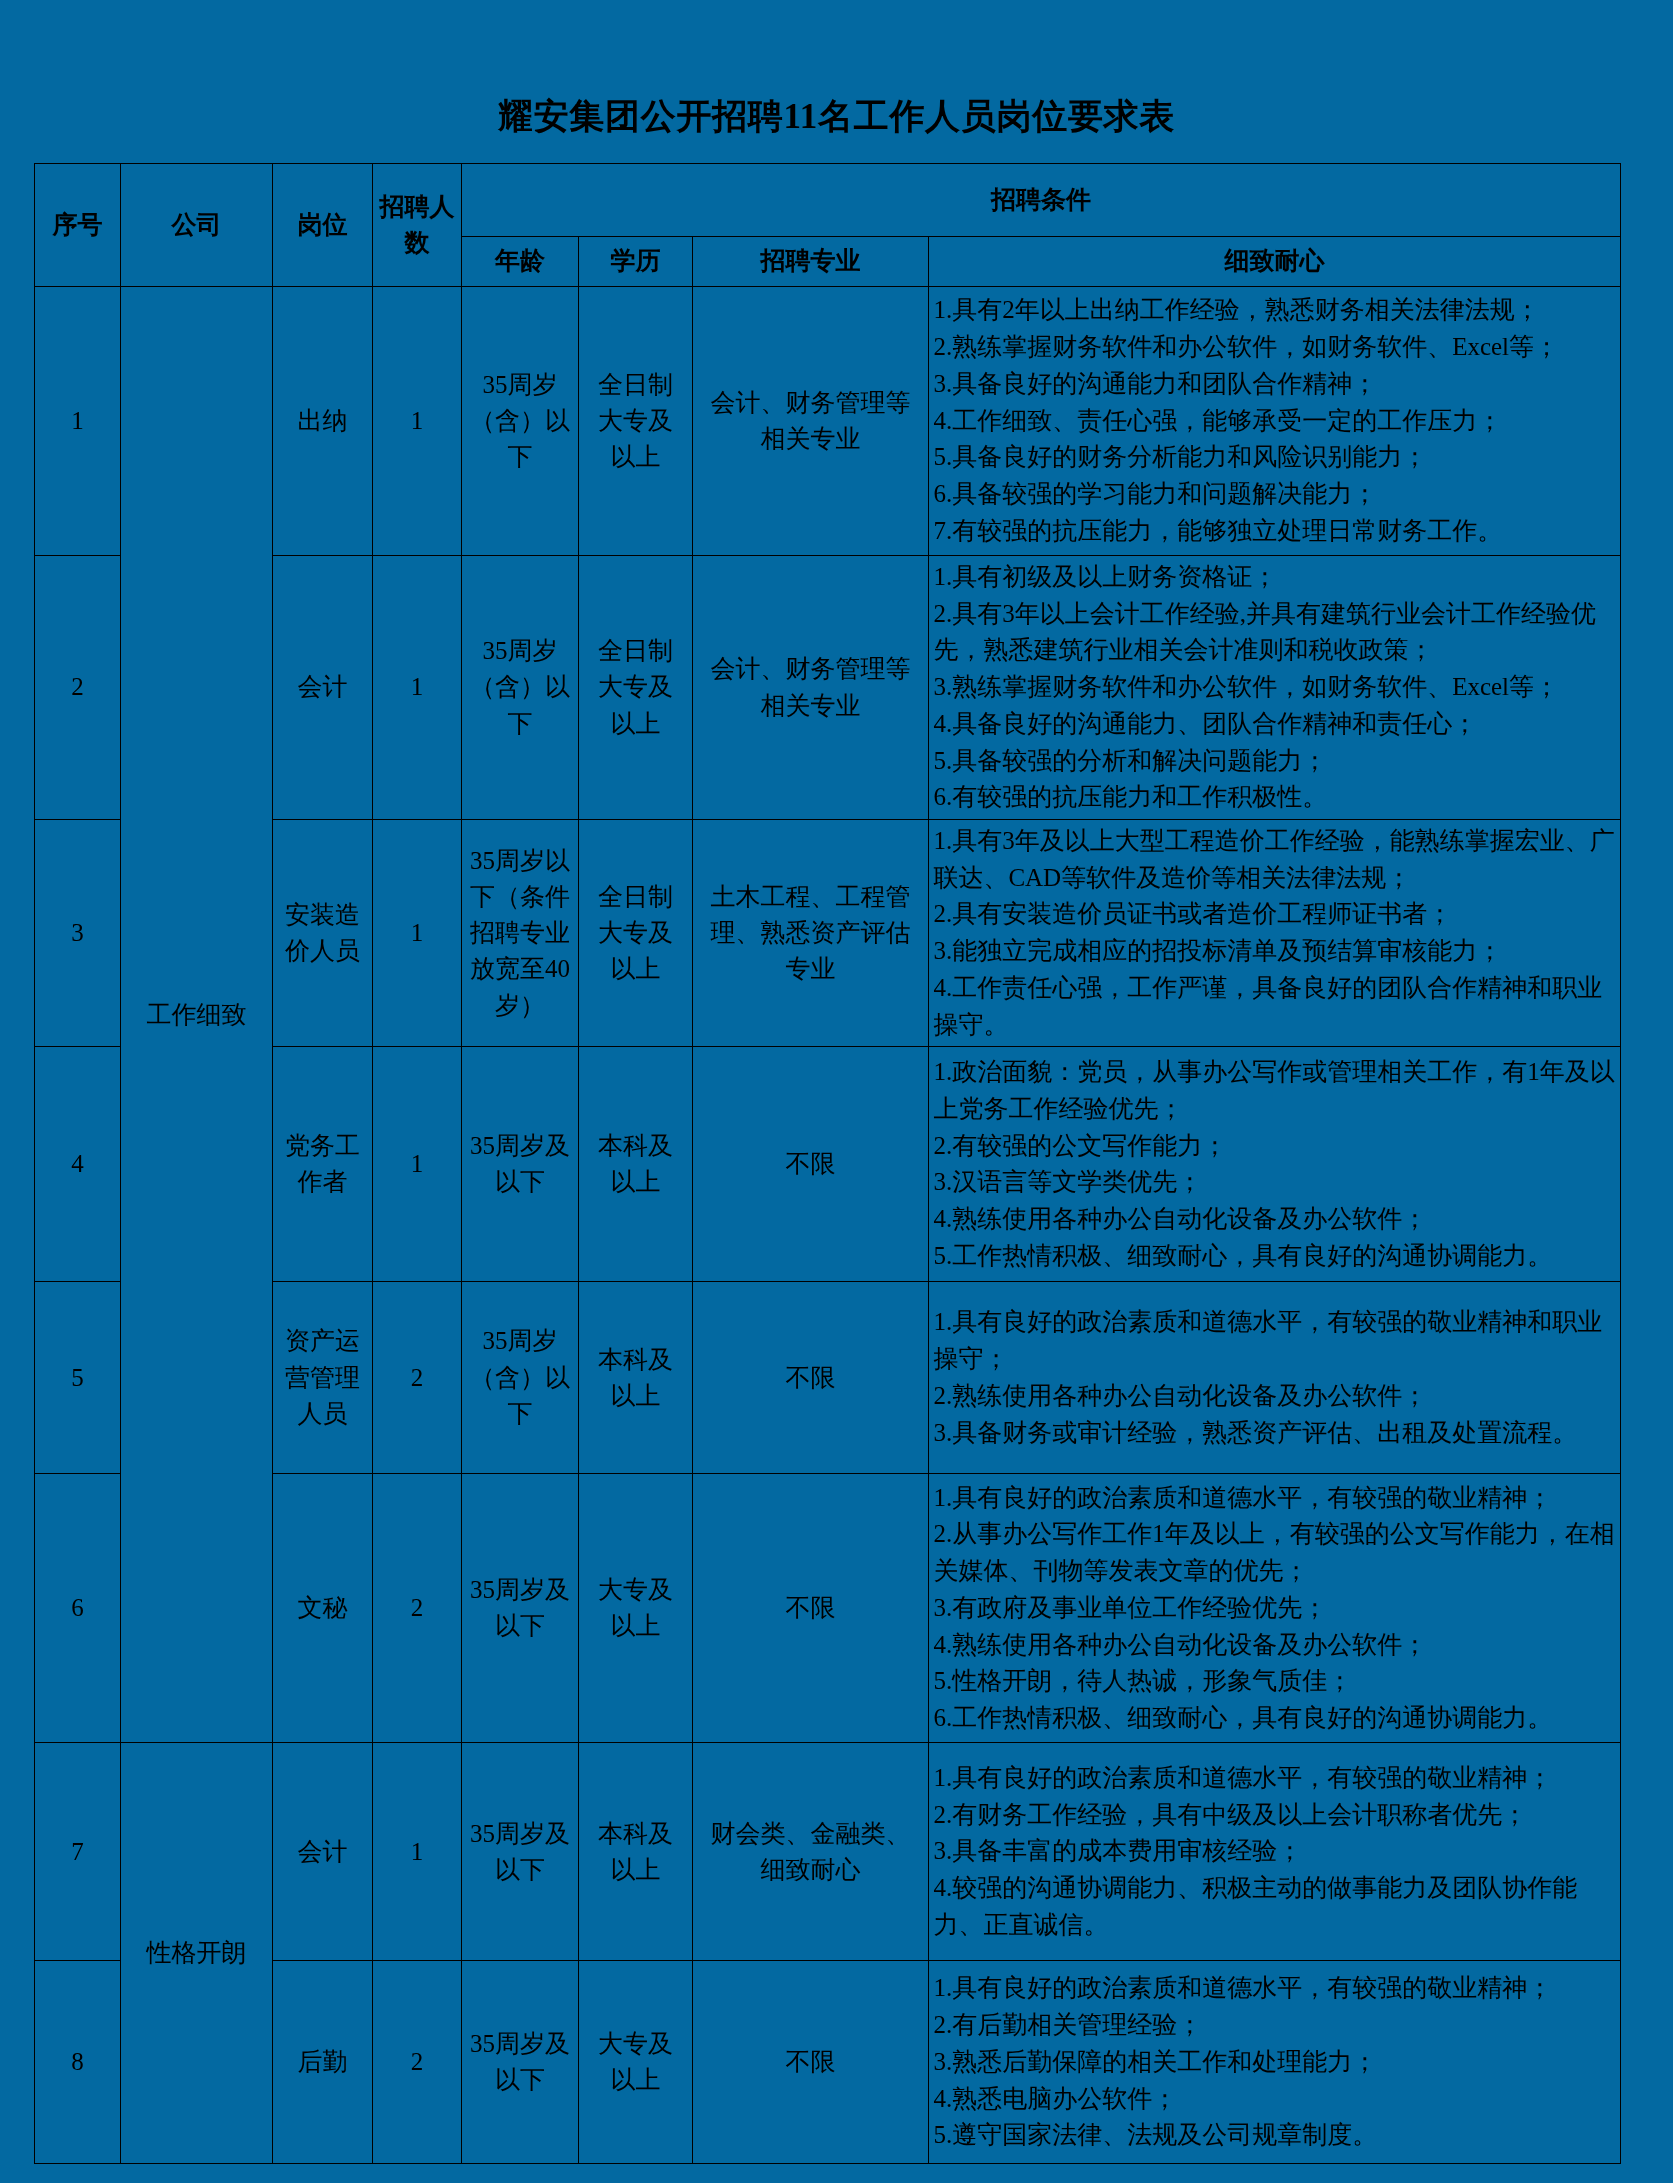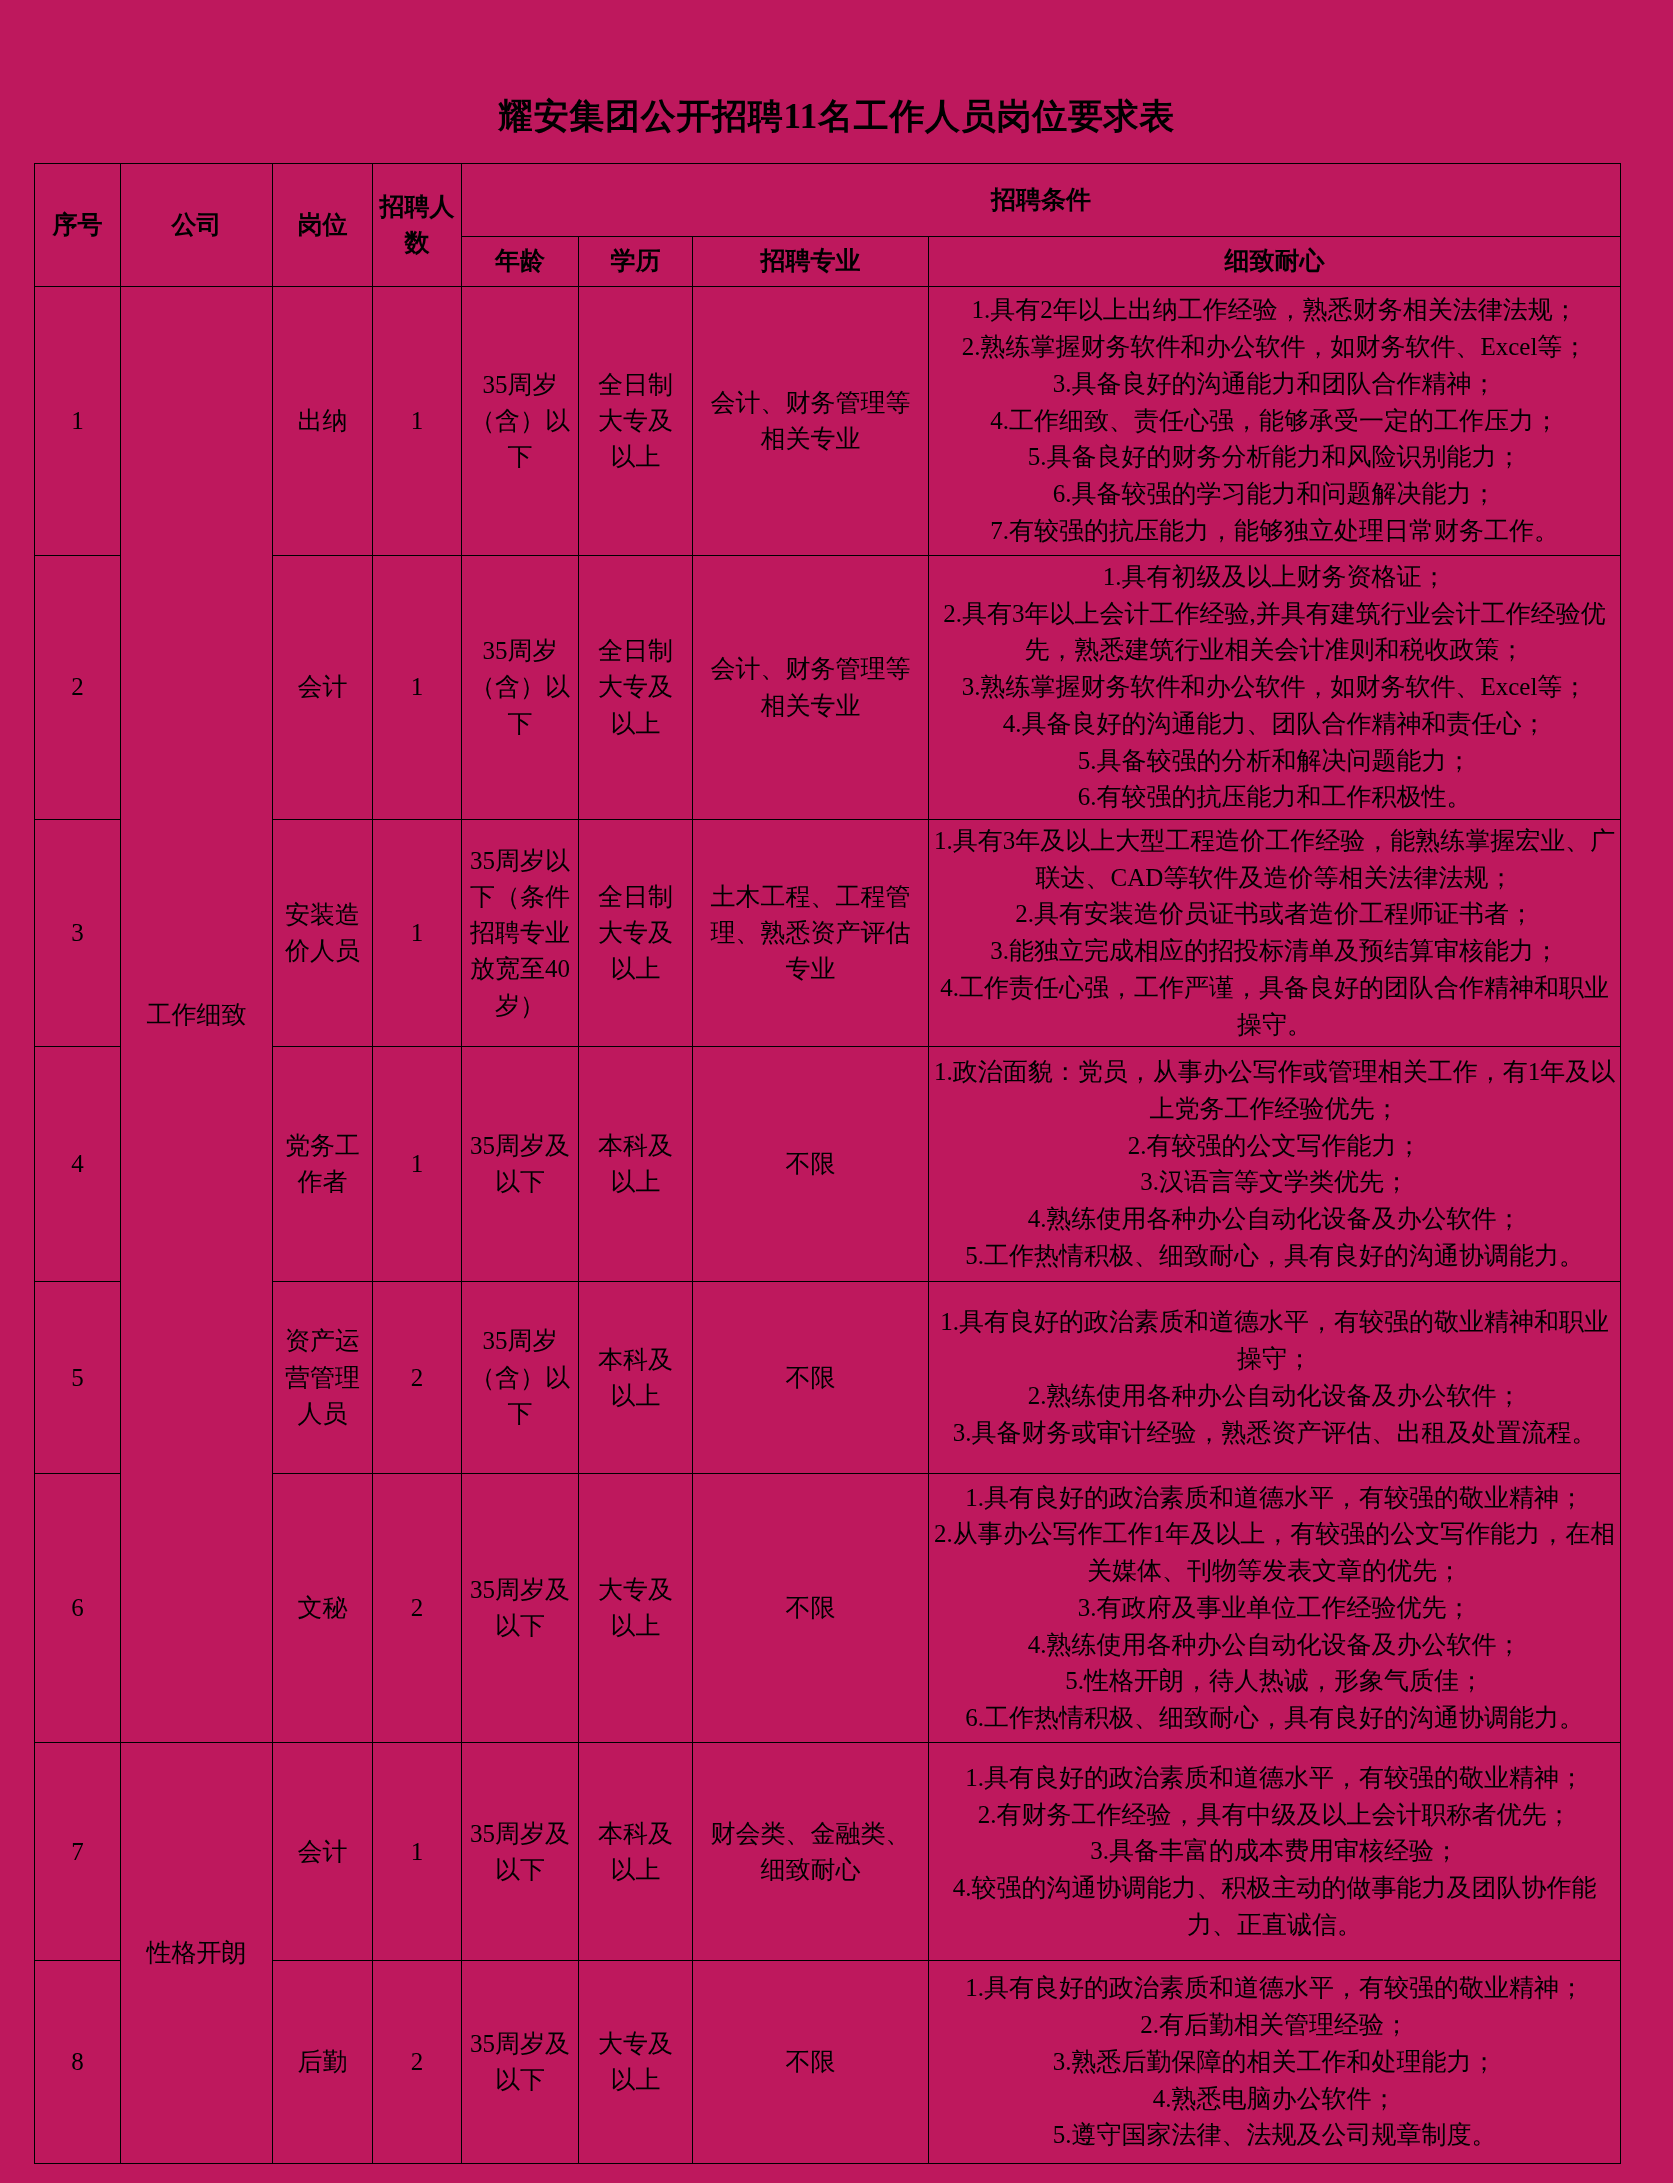--- a/index.html
+++ b/index.html
@@ -1,20 +1,20 @@
 <!DOCTYPE html>
 <html style="font-size:11.6px"><head>
 <meta charset="utf-8">
 <style>
   html, body { margin: 0; padding: 0; background: #ffffff; }
   .page {
     position: relative;
     width: 1673px;
     height: 2183px;
-    background: #be185d;
+    background: #0369a1;
     color: #000000;
     font-family: "Liberation Serif", "DejaVu Serif", serif;
     overflow: hidden;
   }
   .title {
     padding-top: 93px;
     text-align: center;
     font-size: 35px;
     font-weight: bold;
     letter-spacing: 0.7px;
@@ -40,21 +40,21 @@
     font-size: 25px;
     font-weight: normal;
     vertical-align: middle;
     padding: 2.9px 4.4px;
     color: #000000;
     overflow: hidden;
   }
   table.req-table th { font-weight: bold; }
   .center { text-align: center; white-space: pre-line; line-height: 1.45; }
   td.req {
-    text-align: center;
+    text-align: left;
     white-space: pre-line;
     line-height: 1.47;
     padding: 7.3px 8.7px;
   }
   tr.hdr1 { height: 73px; }
   tr.hdr2 { height: 50px; }
   tr.r1 { height: 269px; }
   tr.r2 { height: 250px; }
   tr.r3 { height: 225px; }
   tr.r4 { height: 235px; }

